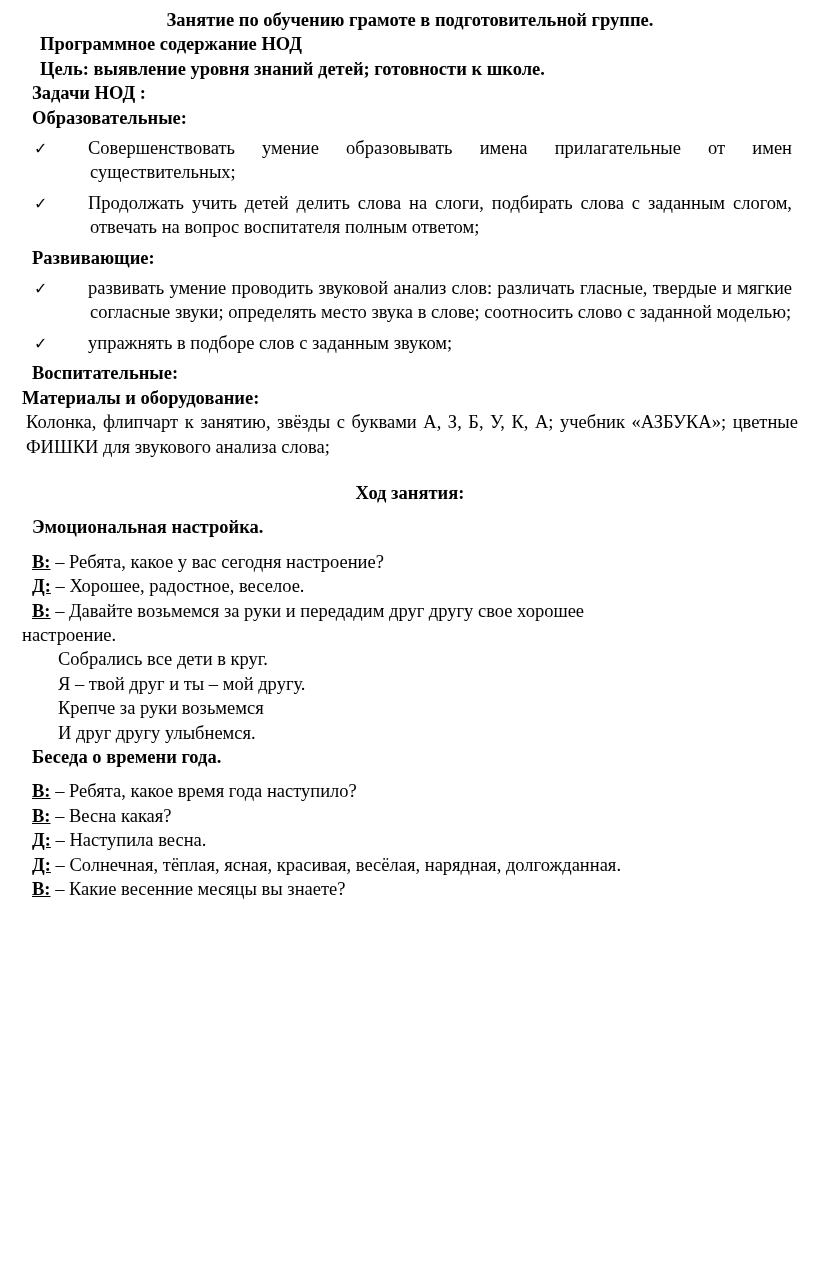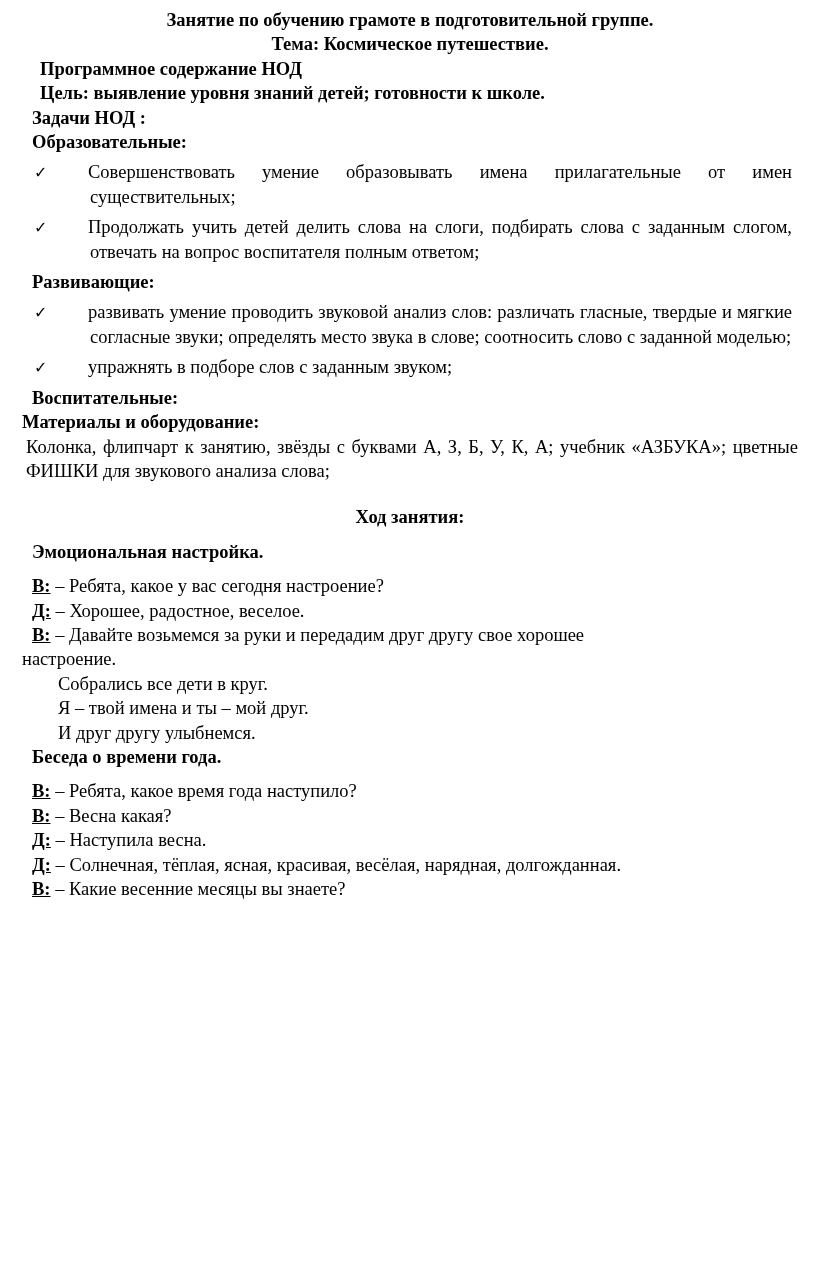--- a/index.html
+++ b/index.html
@@ -55,21 +55,20 @@
   .dialog { margin: 0; padding-left: 10px; }
   .verse { margin: 0; padding-left: 36px; }
   .section-head { font-weight: bold; padding-left: 10px; margin: 0; }
 </style>
 </head>
 <body>
 
 <div class="page">
 
   <p class="ctr line">Занятие по обучению грамоте в подготовительной группе.</p>
-  <p class="ctr line">Тема: Космическое путешествие.</p>
 
   <p class="line b indent-2">Программное содержание НОД</p>
   <p class="line b indent-2">Цель: выявление уровня знаний детей; готовности к школе.</p>
   <p class="line b indent-1">Задачи НОД :</p>
 
   <p class="line b indent-1">Образовательные:</p>
   <p class="hang just">
     <span class="check">✓</span><span>Совершенствовать умение образовывать имена прилагательные от имен существительных;</span>
   </p>
   <p class="hang just">
@@ -104,21 +103,22 @@
     <span class="b u">Д:</span>
     <span>– Хорошее, радостное, веселое.</span>
   </p>
   <p class="dialog">
     <span class="b u">В:</span>
     <span>– Давайте возьмемся за руки и передадим друг другу свое хорошее</span>
   </p>
   <p class="line">настроение.</p>
 
   <p class="verse para-gap">Собрались все дети в круг.</p>
-  <p class="verse para-gap">Я – твой имена и ты – мой друг.</p>
+  <p class="verse para-gap">Я – твой друг и ты – мой другу.</p>
+  <p class="verse para-gap">Крепче за руки возьмемся</p>
   <p class="verse para-gap">И друг другу улыбнемся.</p>
 
   <p class="section-head para-gap">Беседа о времени года.</p>
 
   <div class="spacer-sm"></div>
   <p class="dialog">
     <span class="b u">В:</span>
     <span>– Ребята, какое время года наступило?</span>
   </p>
   <p class="dialog">

